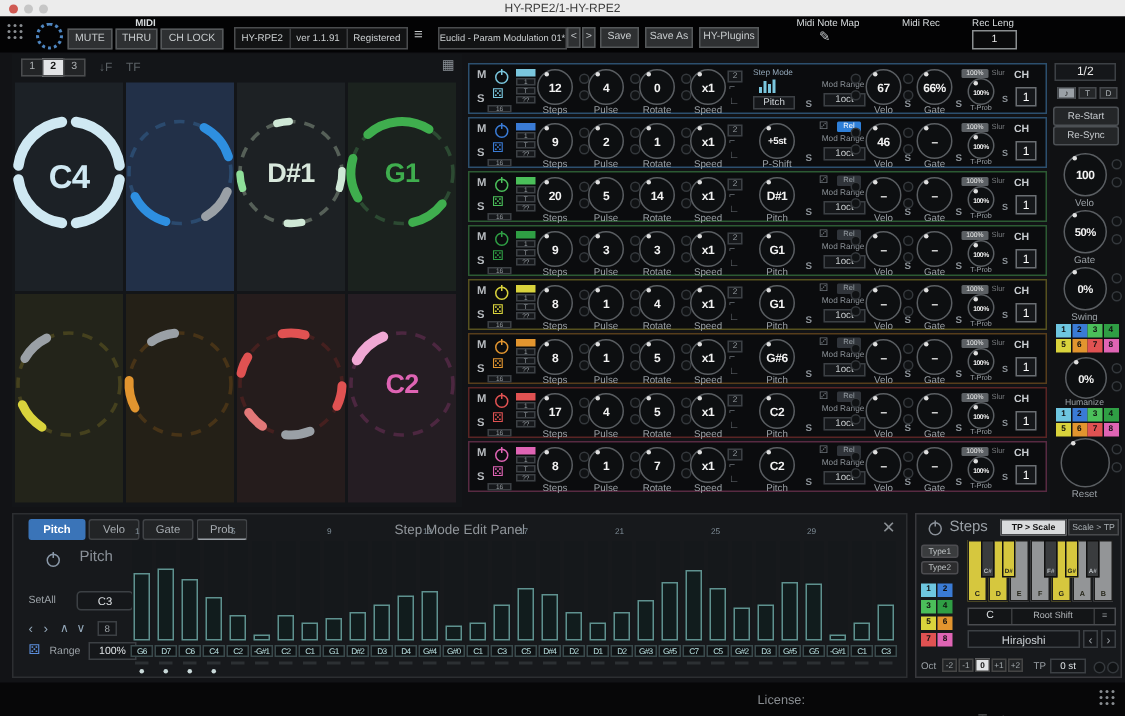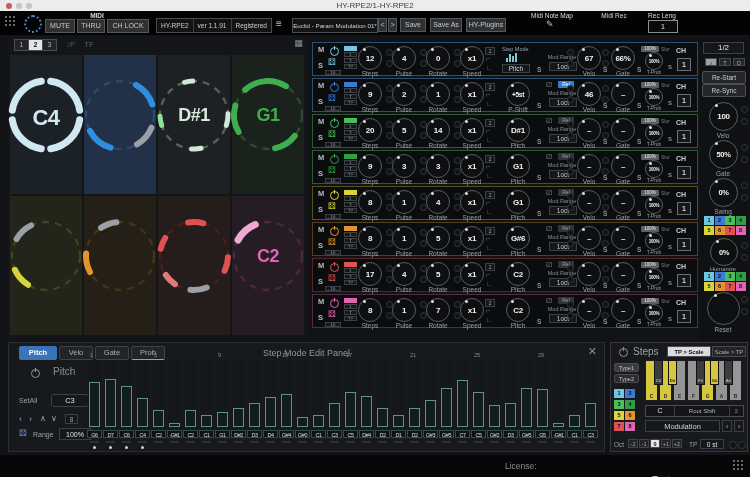--- a/index.html
+++ b/index.html
@@ -1171,21 +1171,21 @@
         <span class="trkchip" style="left:3px;top:68px;background:#d9d33c;">5</span>
         <span class="trkchip" style="left:14px;top:68px;background:#e2952f;">6</span>
         <span class="trkchip" style="left:3px;top:79px;background:#e05252;">7</span>
         <span class="trkchip" style="left:14px;top:79px;background:#df64b4;">8</span>
       </div>
     <div class="abs" style="left:34px;top:62px;width:99px;height:12px;border:1px solid #4a4c50;background:#131517;display:flex;box-sizing:border-box;">
       <span style="width:28px;text-align:center;font-size:7px;line-height:10px;color:#dfe3e6;border-right:1px solid #3a3c3e;">C</span>
       <span style="flex:1;text-align:center;font-size:6px;line-height:10px;color:#b4b8bc;">Root Shift</span>
       <span style="width:13px;text-align:center;font-size:6px;line-height:10px;color:#8a8e92;border-left:1px solid #3a3c3e;">≡</span>
     </div>
-    <span class="minibox abs" style="left:34px;top:77px;width:75px;height:12px;font-size:7.5px;line-height:11px;color:#cfd4d8;">Modulation</span>
+    <span class="minibox abs" style="left:34px;top:77px;width:75px;height:12px;font-size:7.5px;line-height:11px;color:#cfd4d8;">Hirajoshi</span>
     <span class="minibox abs" style="left:111px;top:77px;width:10px;height:12px;font-size:8px;line-height:11px;">‹</span>
     <span class="minibox abs" style="left:123px;top:77px;width:10px;height:12px;font-size:8px;line-height:11px;">›</span>
     <span class="abs" style="left:3px;top:98px;font-size:6.5px;color:#9aa0a5;">Oct</span>
     <span class="octchip" style="left:17px;">-2</span>
     <span class="octchip" style="left:28px;">-1</span>
     <span class="octchip on" style="left:39px;">0</span>
     <span class="octchip" style="left:50px;">+1</span>
     <span class="octchip" style="left:61px;">+2</span>
     <span class="abs" style="left:78px;top:98px;font-size:6.5px;color:#9aa0a5;">TP</span>
     <span class="minibox abs" style="left:89px;top:96px;width:24px;height:10px;font-size:6.5px;line-height:9px;color:#dfe3e6;">0 st</span>

